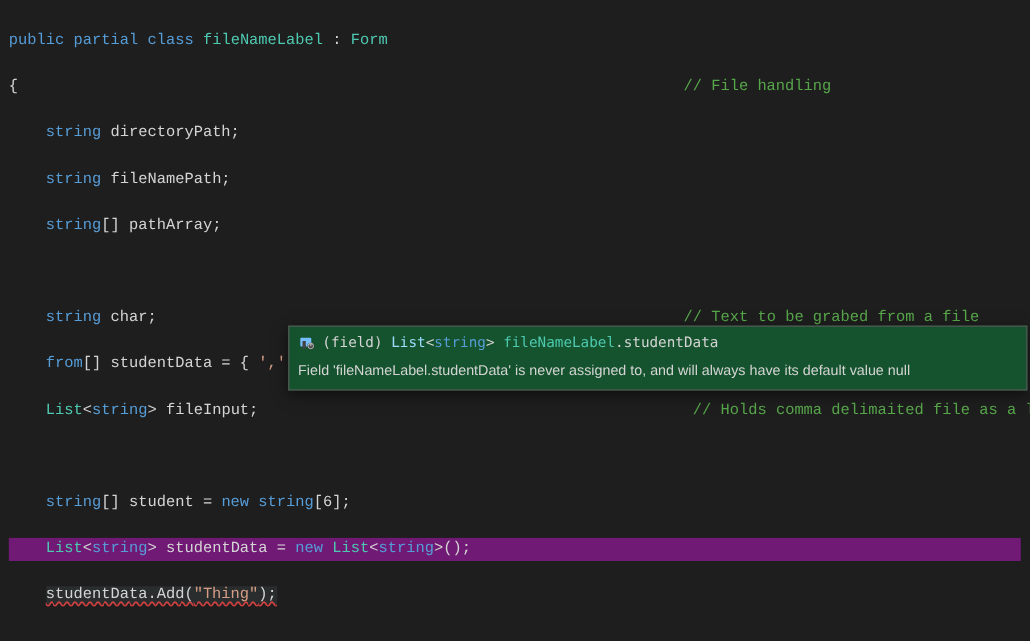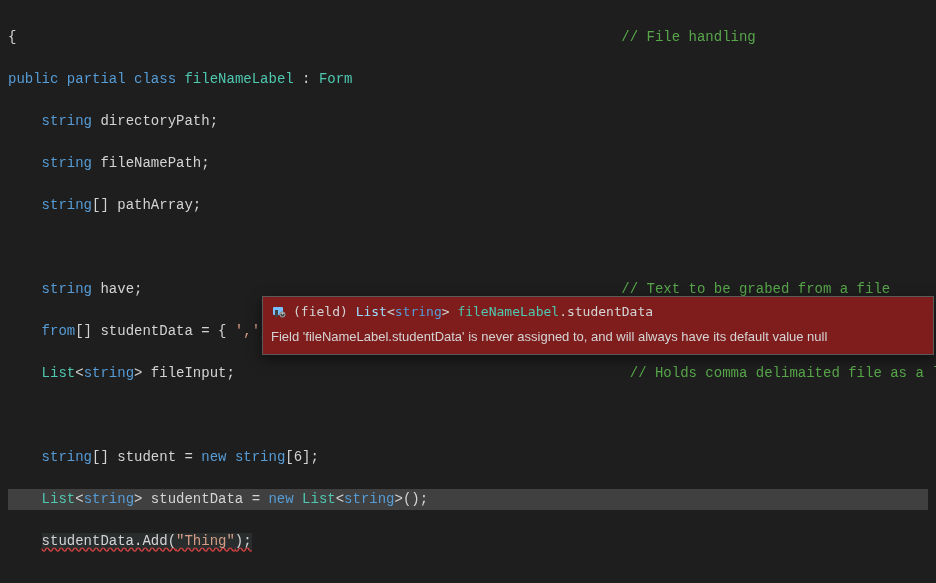--- a/index.html
+++ b/index.html
@@ -25,28 +25,28 @@
   .punct { color: #d4d4d4; }
   .str { color: #d69d85; }
   .comment { color: #57a64a; }
   .err-line {
     background: #2a2d2e;
     text-decoration: underline wavy #cf4040;
     text-decoration-skip-ink: none;
     text-underline-offset: 2px;
   }
   .err-line2 {
-    background: #404040;
+    background: #701a75;
   }
   .tooltip {
     position: absolute;
     left: 262px;
     top: 296px;
     width: 672px;
-    background: #7f1d1d;
+    background: #14532d;
     border: 1px solid #5a5a5a;
     padding: 6px 8px 10px 8px;
     font-family: 'Segoe UI', Arial, sans-serif;
     font-size: 13px;
     color: #d4d4d4;
     box-shadow: 0 4px 12px rgba(0,0,0,0.5);
   }
   .tooltip-row1 {
     display: flex;
     align-items: center;
@@ -60,27 +60,27 @@
   .field-icon {
     width: 16px;
     height: 16px;
     flex: 0 0 16px;
   }
 </style>
 </head>
 <body>
 
 <div class="editor">
+<span class="line"><span class="kw">public</span> <span class="kw">partial</span> <span class="kw">class</span> <span class="typename">fileNameLabel</span><span class="punct"> : </span><span class="typename">Form</span></span>
 <span class="line"><span>{</span>                                                                        <span class="comment">// File handling</span></span>
-<span class="line"><span class="kw">public</span> <span class="kw">partial</span> <span class="kw">class</span> <span class="typename">fileNameLabel</span><span class="punct"> : </span><span class="typename">Form</span></span>
 <span class="line">    <span class="kw">string</span><span> directoryPath;</span></span>
 <span class="line">    <span class="kw">string</span><span> fileNamePath;</span></span>
 <span class="line">    <span class="kw">string</span><span>[] pathArray;</span></span>
 <span class="line"> </span>
-<span class="line">    <span class="kw">string</span><span> have;</span>                                                         <span class="comment">// Text to be grabed from a file</span></span>
+<span class="line">    <span class="kw">string</span><span> char;</span>                                                         <span class="comment">// Text to be grabed from a file</span></span>
 <span class="line">    <span class="kw">from</span><span>[] studentData = { </span><span class="str">','</span><span>, </span><span class="str">'\n'</span><span> };</span></span>
 <span class="line">    <span class="type">List</span><span>&lt;</span><span class="kw">string</span><span>&gt; fileInput;</span>                                               <span class="comment">// Holds comma delimaited file as a list</span></span>
 <span class="line"> </span>
 <span class="line">    <span class="kw">string</span><span>[] student = </span><span class="kw">new</span><span> </span><span class="kw">string</span><span>[6];</span></span>
 <span class="line err-line2">    <span class="type">List</span><span>&lt;</span><span class="kw">string</span><span>&gt; studentData = </span><span class="kw">new</span><span> </span><span class="type">List</span><span>&lt;</span><span class="kw">string</span><span>&gt;();</span></span>
 <span class="line">    <span class="err-line"><span>studentData.Add(</span><span class="str">"Thing"</span><span>);</span></span></span>
 
 
 
 

